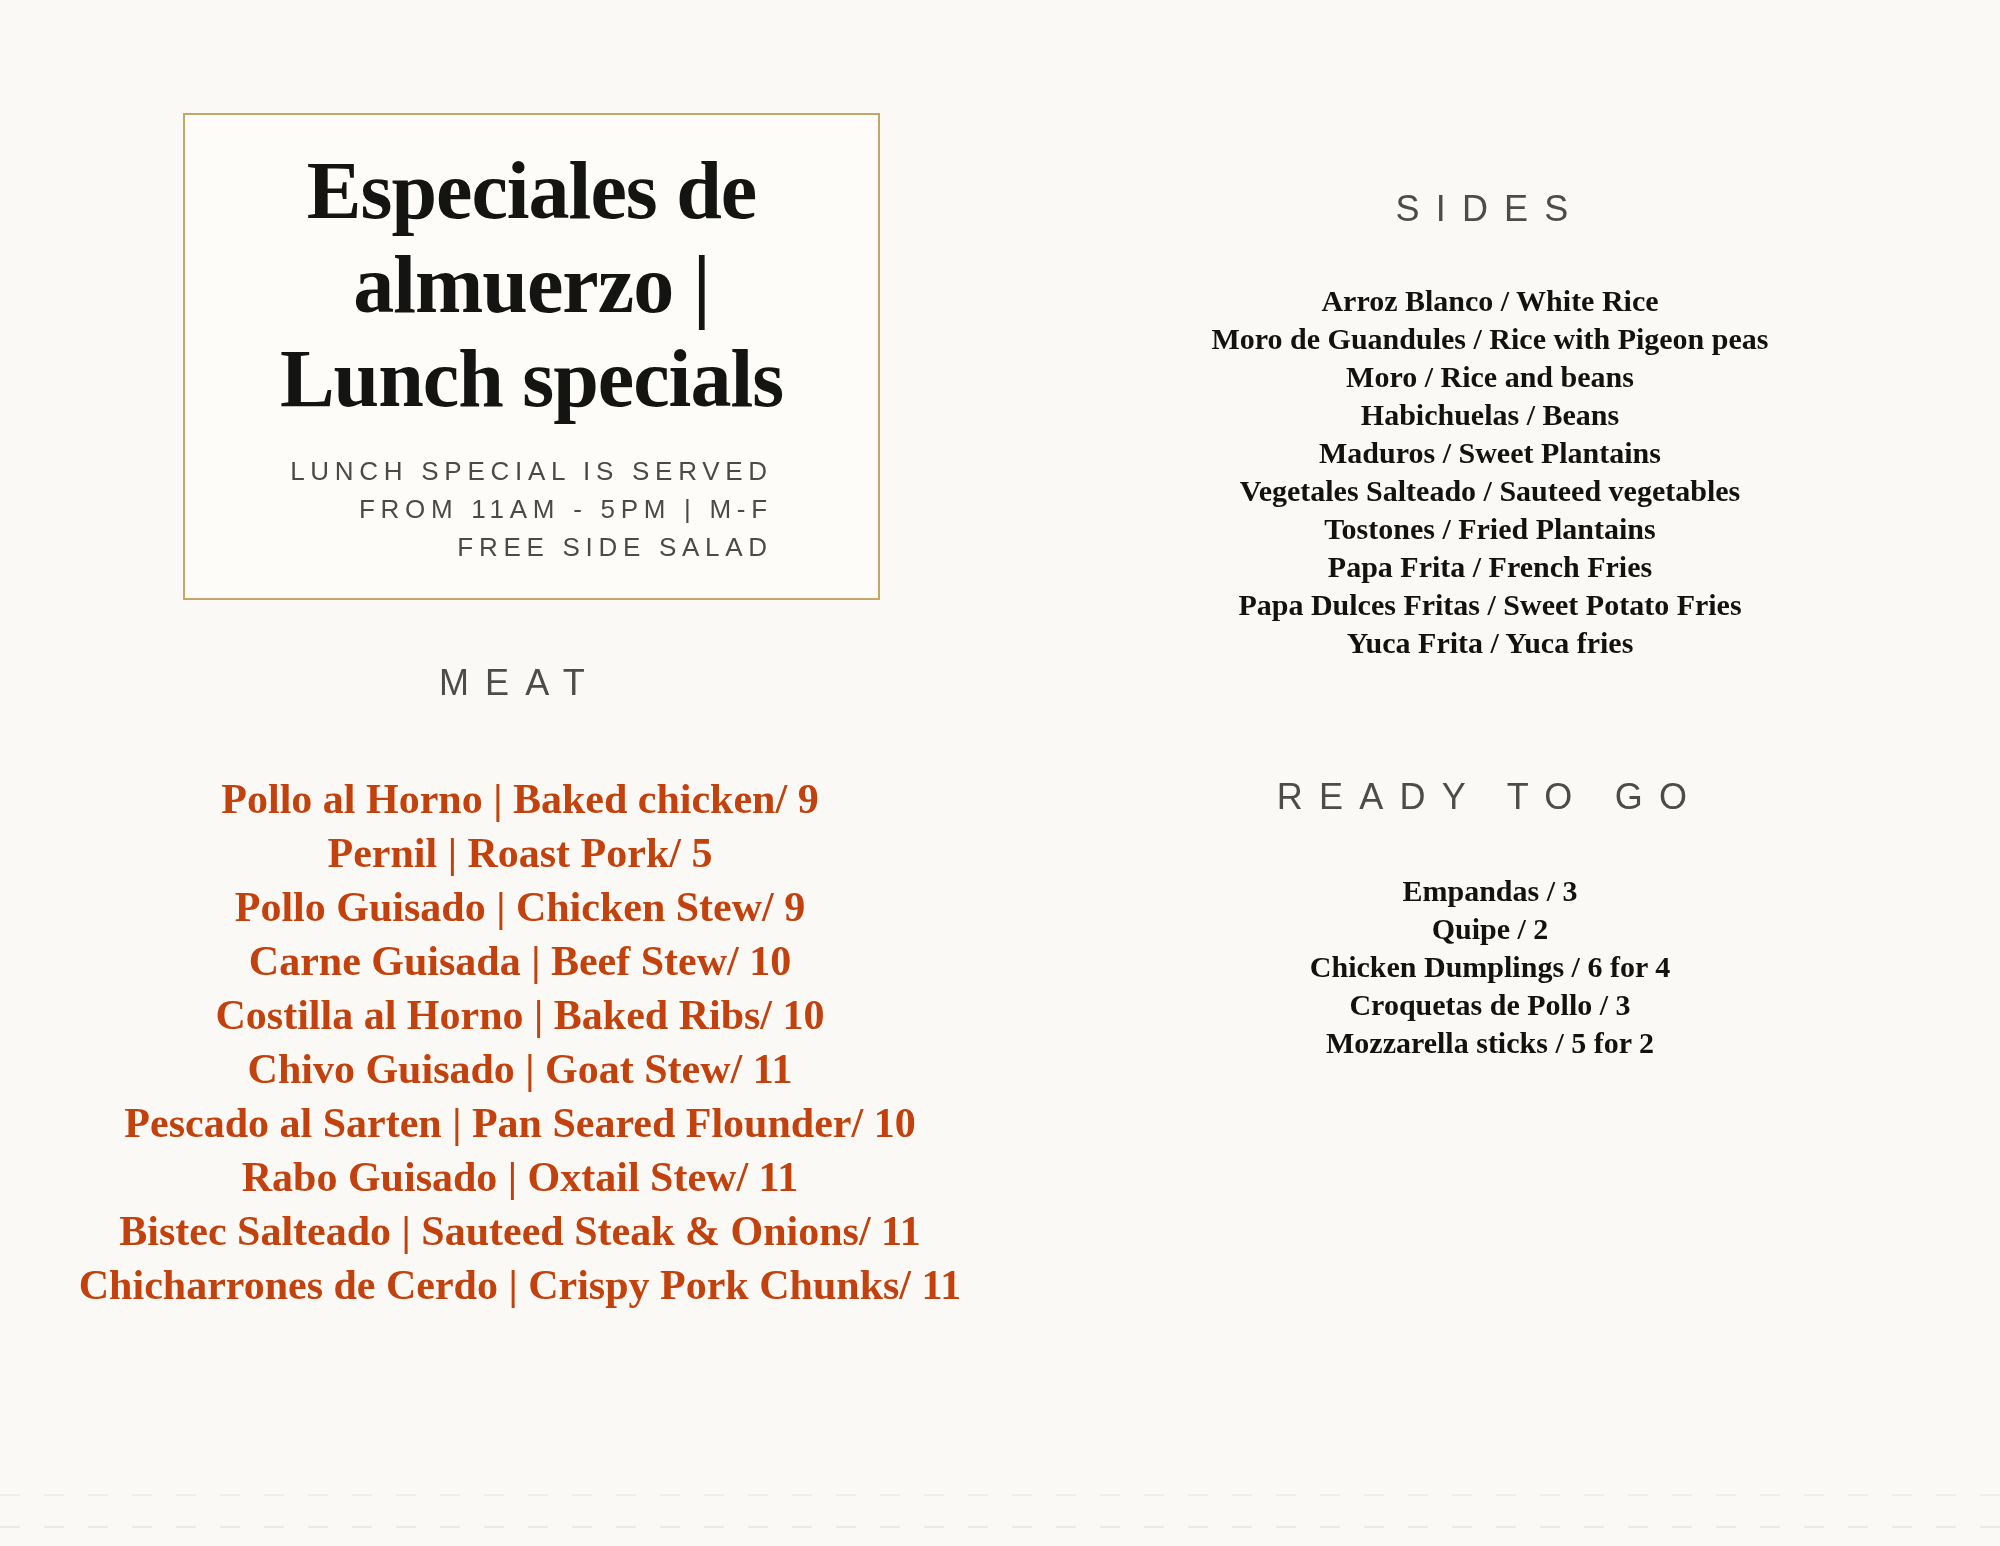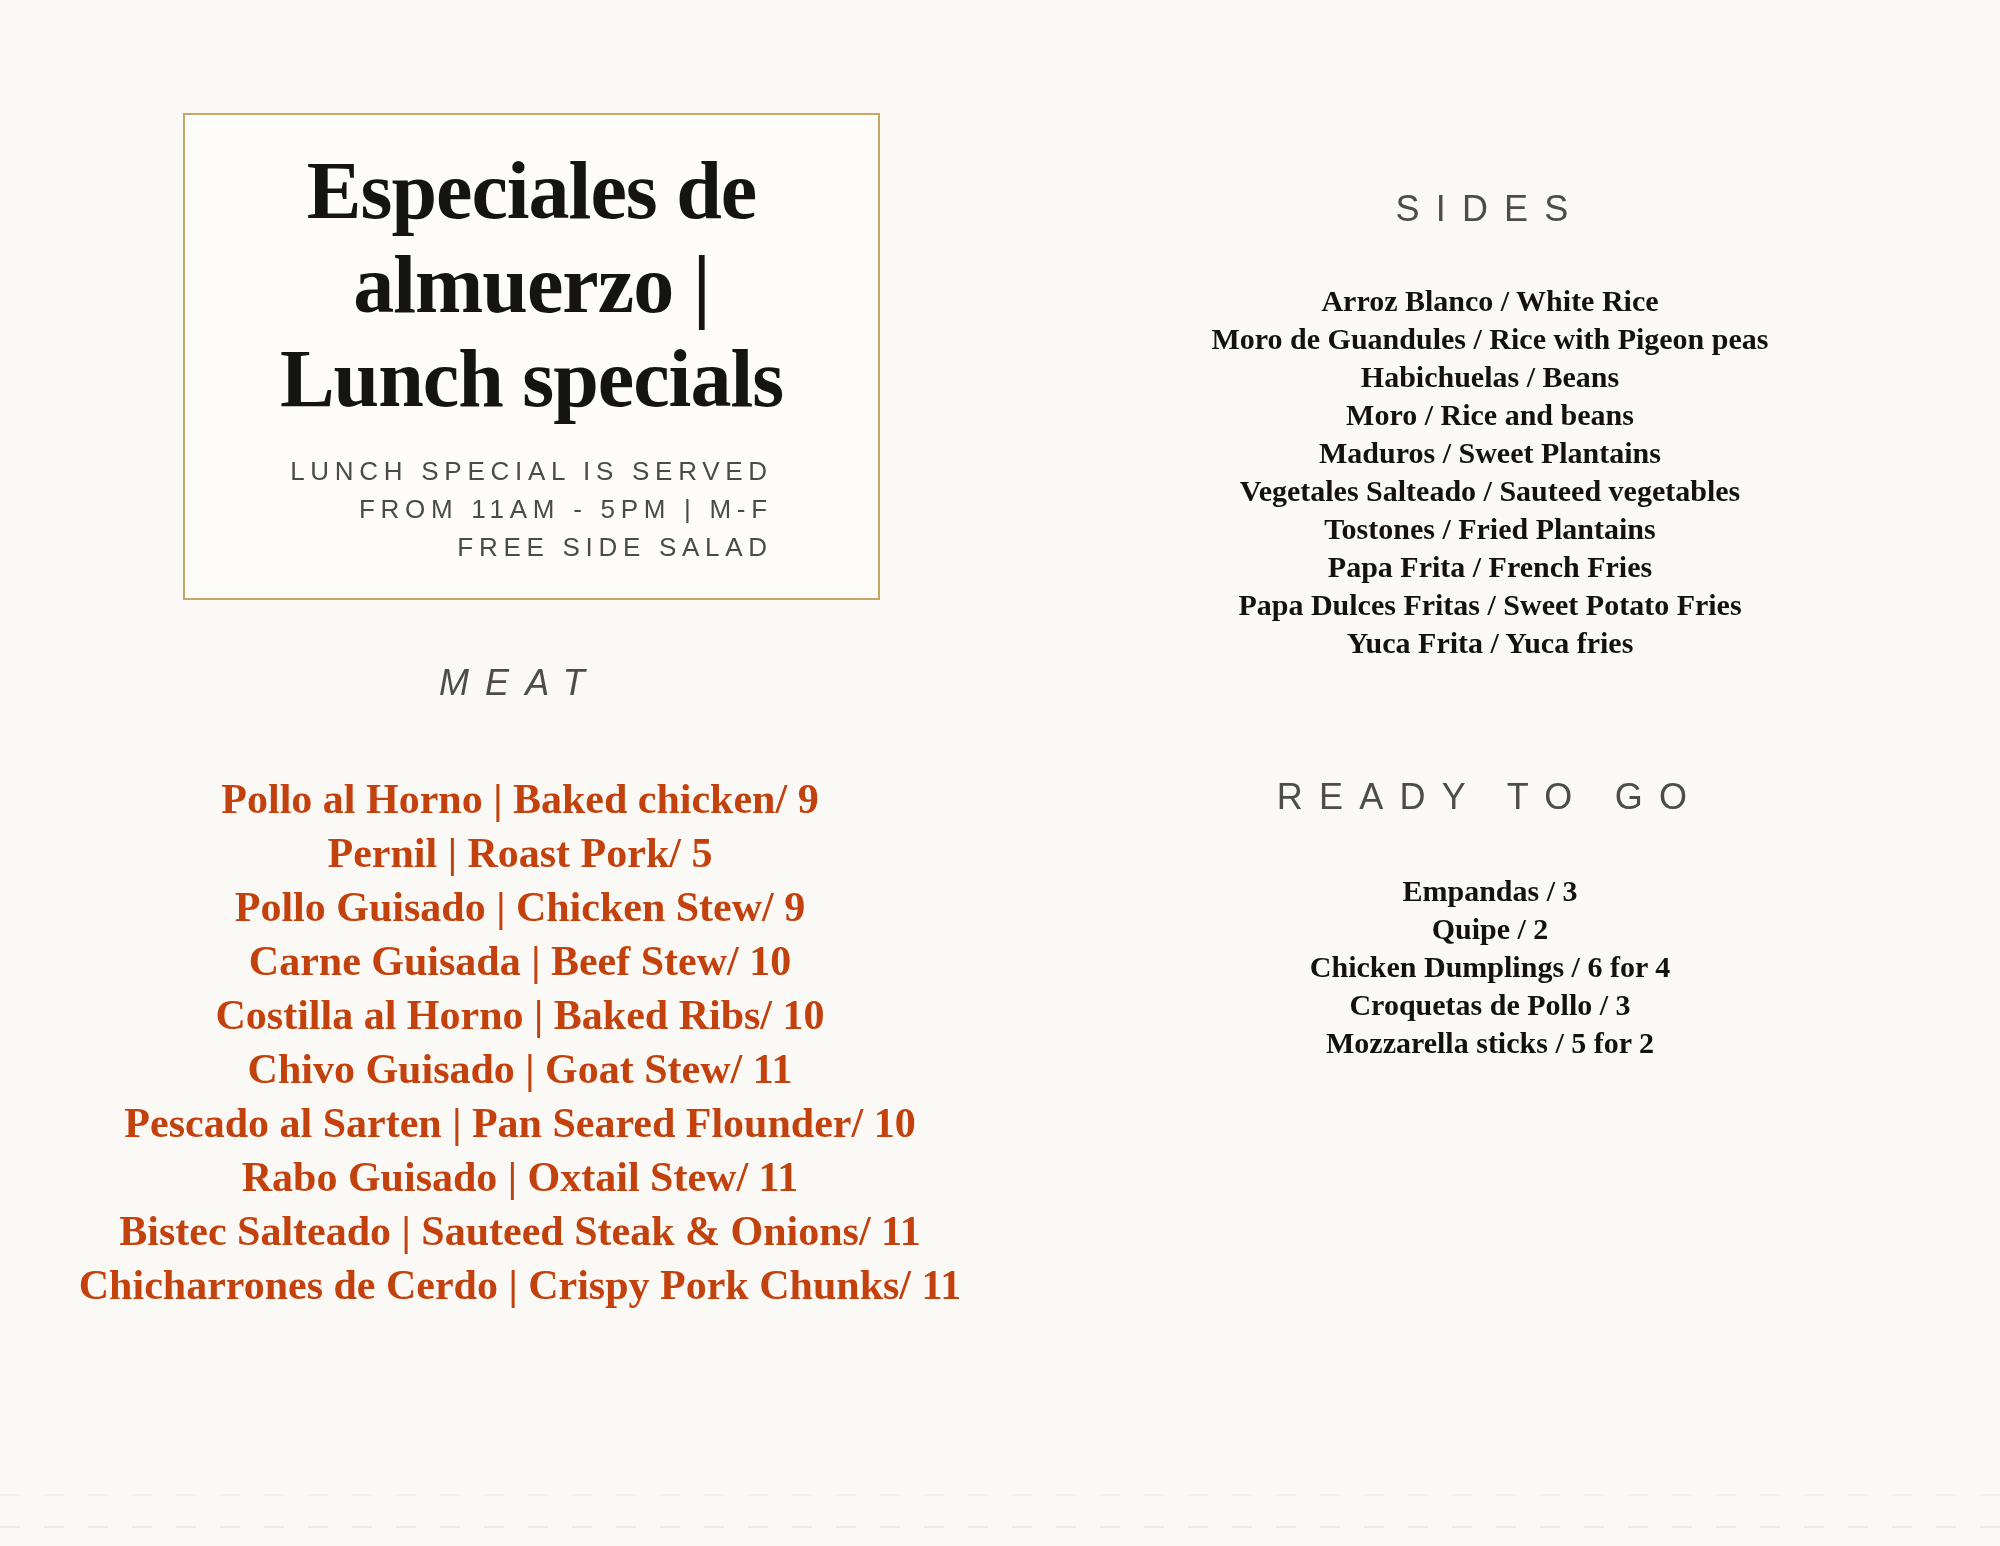--- a/index.html
+++ b/index.html
@@ -68,21 +68,21 @@
     left: 40px;
     top: 0;
     width: 960px;
   }
   .col-right {
     position: absolute;
     left: 1140px;
     top: 0;
     width: 700px;
   }
-  .meat-heading   { margin-top: 662px; font-style: italic; }
+  .meat-heading   { margin-top: 662px; }
   .sides-heading  { margin-top: 188px; }
   .rtg-heading    { margin-top: 114px; }
   
   .menu-list { text-align: center; }
   .meat-list { margin-top: 68px; }
   .sides-list { margin-top: 52px; }
   .rtg-list { margin-top: 54px; }
   .meat-list .menu-item {
     font-weight: 700;
     font-size: 42px;
@@ -140,22 +140,22 @@
       <div class="menu-item">Bistec Salteado | Sauteed Steak &amp; Onions/ 11</div>
       <div class="menu-item">Chicharrones de Cerdo | Crispy Pork Chunks/ 11</div>
     </div>
   </div>
 
   <div class="col-right">
     <div class="section-heading sides-heading">SIDES</div>
     <div class="menu-list small-list sides-list">
       <div class="menu-item">Arroz Blanco / White Rice</div>
       <div class="menu-item">Moro de Guandules / Rice with Pigeon peas</div>
+      <div class="menu-item">Moro / Rice and beans</div>
       <div class="menu-item">Habichuelas / Beans</div>
-      <div class="menu-item">Moro / Rice and beans</div>
       <div class="menu-item">Maduros / Sweet Plantains</div>
       <div class="menu-item">Vegetales Salteado / Sauteed vegetables</div>
       <div class="menu-item">Tostones / Fried Plantains</div>
       <div class="menu-item">Papa Frita / French Fries</div>
       <div class="menu-item">Papa Dulces Fritas / Sweet Potato Fries</div>
       <div class="menu-item">Yuca Frita / Yuca fries</div>
     </div>
 
     <div class="section-heading rtg-heading">READY TO GO</div>
     <div class="menu-list small-list rtg-list">

